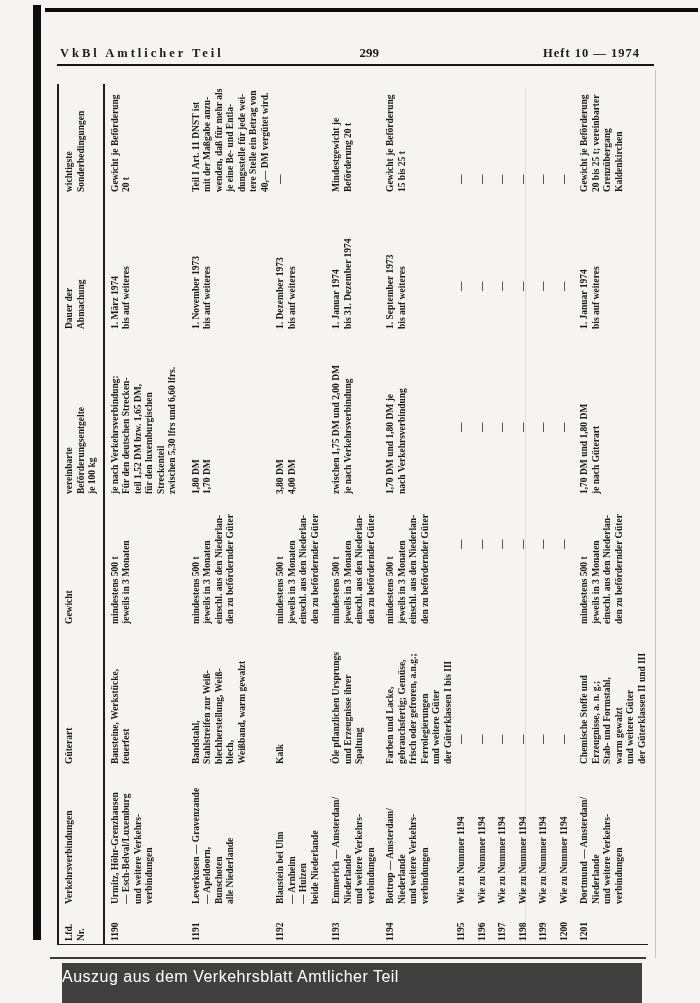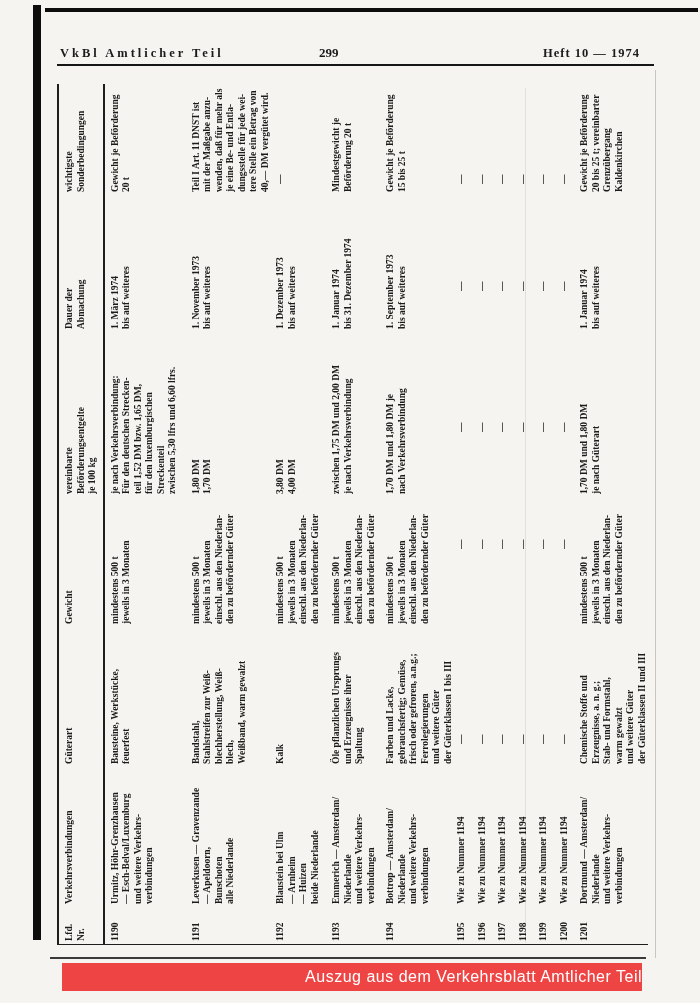--- a/index.html
+++ b/index.html
@@ -11,21 +11,21 @@
   }
   
   .bar-top{position:absolute;left:45px;top:8px;width:653px;height:4px;background:#0d0d0d;}
   .bar-left{position:absolute;left:33px;top:5px;width:8px;height:935px;background:#0d0d0d;}
   .fold-right{position:absolute;left:655px;top:70px;width:1px;height:888px;background:#c9c5bf;}
   .fold-mid{position:absolute;left:525px;top:88px;width:1px;height:855px;background:#e3e0da;}
 
   
   .pg-head{position:absolute;left:57px;top:44px;width:598px;height:22px;font-weight:700;font-size:12.5px;}
   .pg-head .left{position:absolute;left:3px;top:2px;letter-spacing:3px;}
-  .pg-head .num{position:absolute;left:262px;top:1px;width:60px;text-align:left;font-size:13px;}
+  .pg-head .num{position:absolute;left:262px;top:1px;width:60px;text-align:right;font-size:13px;}
   .pg-head .right{position:absolute;right:15px;top:2px;letter-spacing:1px;}
   .head-rule{position:absolute;left:57px;top:64px;width:597px;height:2px;background:#161616;}
 
   
   .rot-wrap{
     position:absolute;left:57px;top:85px;width:860px;height:598px;
     transform-origin:0 0;
     transform:rotate(-90deg) translateX(-860px);
   }
   .t{width:860px;border-top:2px solid #1e1e1e;border-left:1.5px solid #1e1e1e;}
@@ -47,24 +47,24 @@
   .cell.dash{color:#222;}
   .col-gueterart.dash{padding-left:20px;}
   .col-gewicht.dash{padding-left:75px;}
   .col-entgelte.dash{padding-left:62px;}
   .col-dauer.dash{padding-left:38px;}
   .col-sonderbedingungen.dash{padding-left:8px;}
 
   
   .foot-rule{position:absolute;left:50px;top:957px;width:596px;height:2px;background:#3a3a3a;}
   .banner{
-    position:absolute;left:62px;top:963px;width:580px;height:28px;
-    background:#ef4444;color:#ffffff;
+    position:absolute;left:62px;top:963px;width:580px;height:40px;
+    background:#404040;color:#ffffff;
     font-family:"Liberation Sans", sans-serif;font-size:16px;line-height:28px;
-    text-align:right;letter-spacing:0.5px;
+    text-align:left;letter-spacing:0.5px;
   }
 </style>
 </head>
 <body>
 
 <div class="bar-top"></div>
 <div class="bar-left"></div>
 <div class="fold-right"></div>
 <div class="fold-mid"></div>
 

